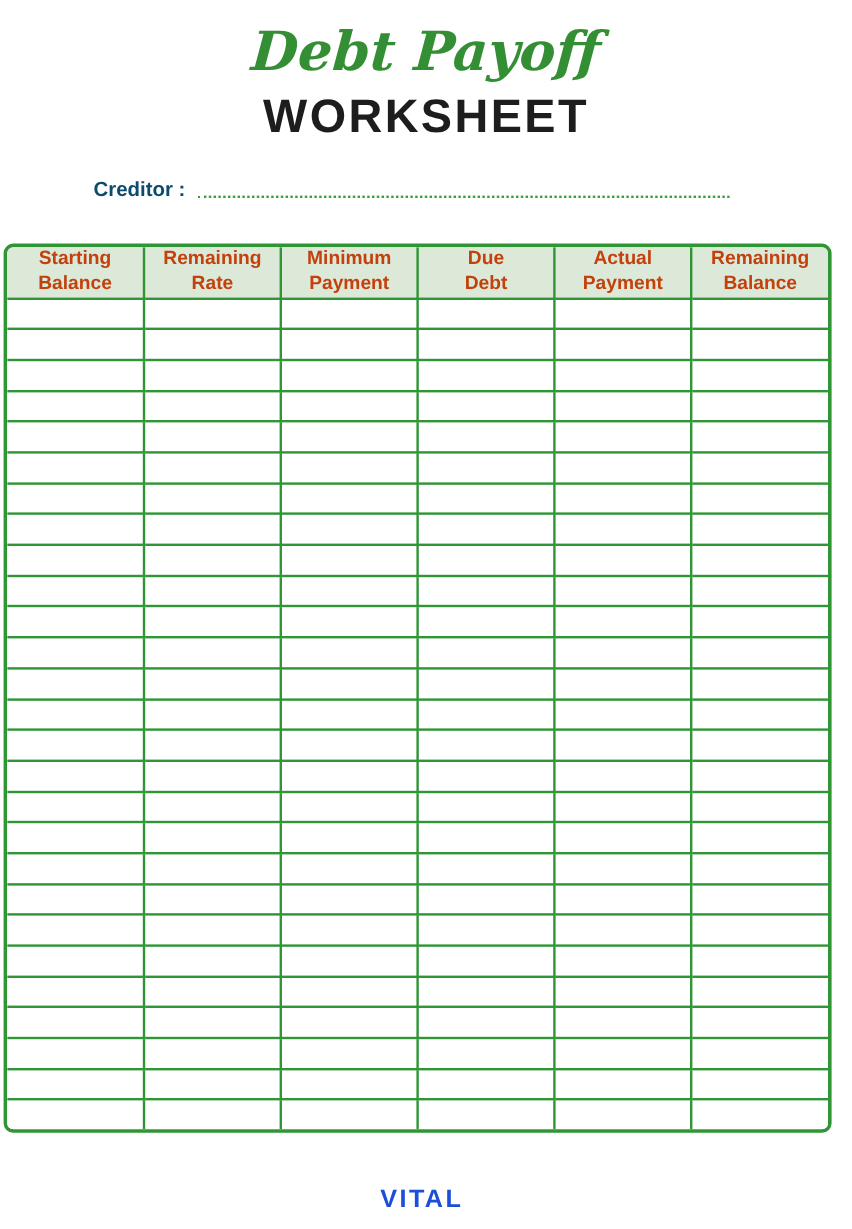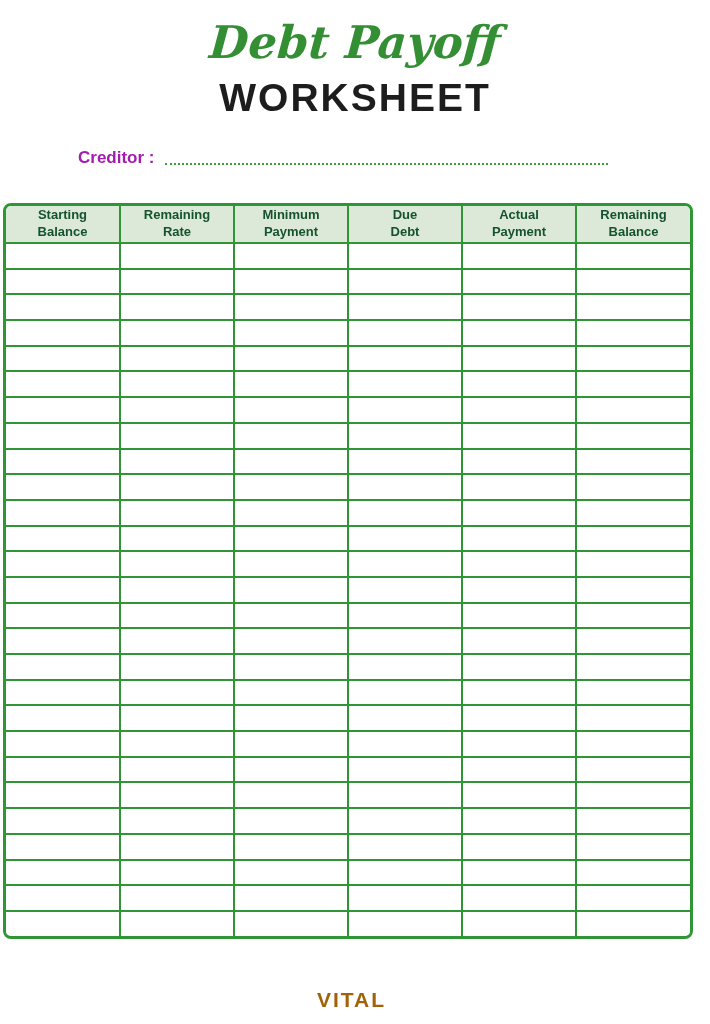--- a/index.html
+++ b/index.html
@@ -48,21 +48,21 @@
     position: absolute;
     top: 148px;
     left: 78px;
     width: 530px;
     display: flex;
     align-items: flex-end;
   }
   .creditor-label {
     font-size: 17px;
     font-weight: 700;
-    color: #a21caf;
+    color: #0c4a6e;
     white-space: nowrap;
   }
   .creditor-line {
     flex: 1;
     margin-left: 10px;
     margin-bottom: 3px;
     border-bottom: 2px dotted #3aa03c;
     height: 1px;
   }
 
@@ -85,24 +85,24 @@
   .sheet-table th, .sheet-table td {
     border: 2px solid #2f9535;
   }
   .sheet-table tr > *:first-child { border-left: none; }
   .sheet-table tr > *:last-child { border-right: none; }
   .sheet-table thead th { border-top: none; }
   .sheet-table tbody tr:last-child td { border-bottom: none; }
   .sheet-table thead th {
     background: #dde9d8;
     height: 36px;
-    font-size: 13px;
+    font-size: 16px;
     font-weight: 700;
     line-height: 1.3;
-    color: #14532d;
+    color: #c2410c;
     text-align: center;
     vertical-align: middle;
     white-space: pre-line;
     padding: 0;
   }
   .sheet-table tbody td {
     height: 23.7px;
     background: #ffffff;
     padding: 0;
   }
@@ -114,21 +114,21 @@
     left: 0;
     width: 100%;
     display: flex;
     justify-content: center;
     align-items: center;
   }
   .brand-word {
     font-size: 21px;
     font-weight: 700;
     letter-spacing: 2px;
-    color: #a16207;
+    color: #1d4ed8;
     margin-right: 7px;
   }
   .brand-badge-wrap {
     position: relative;
     display: inline-block;
   }
   .brand-badge {
     display: inline-block;
     font-size: 21px;
     font-weight: 700;

